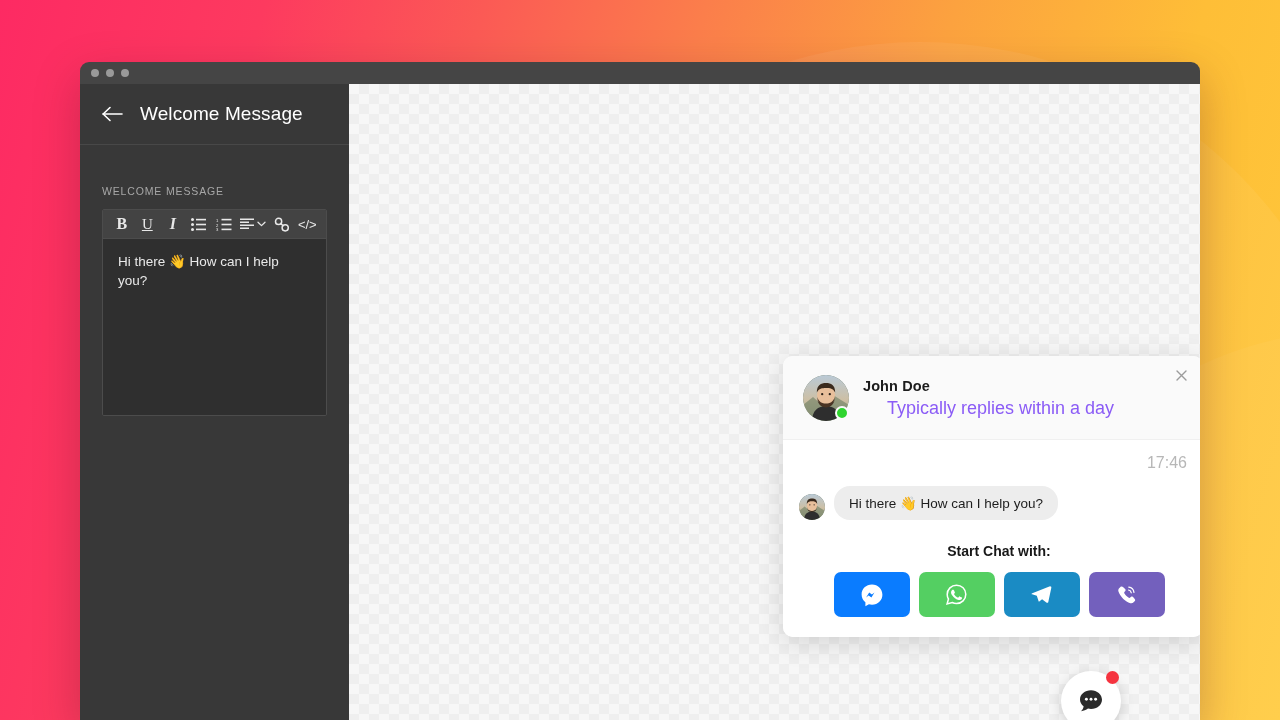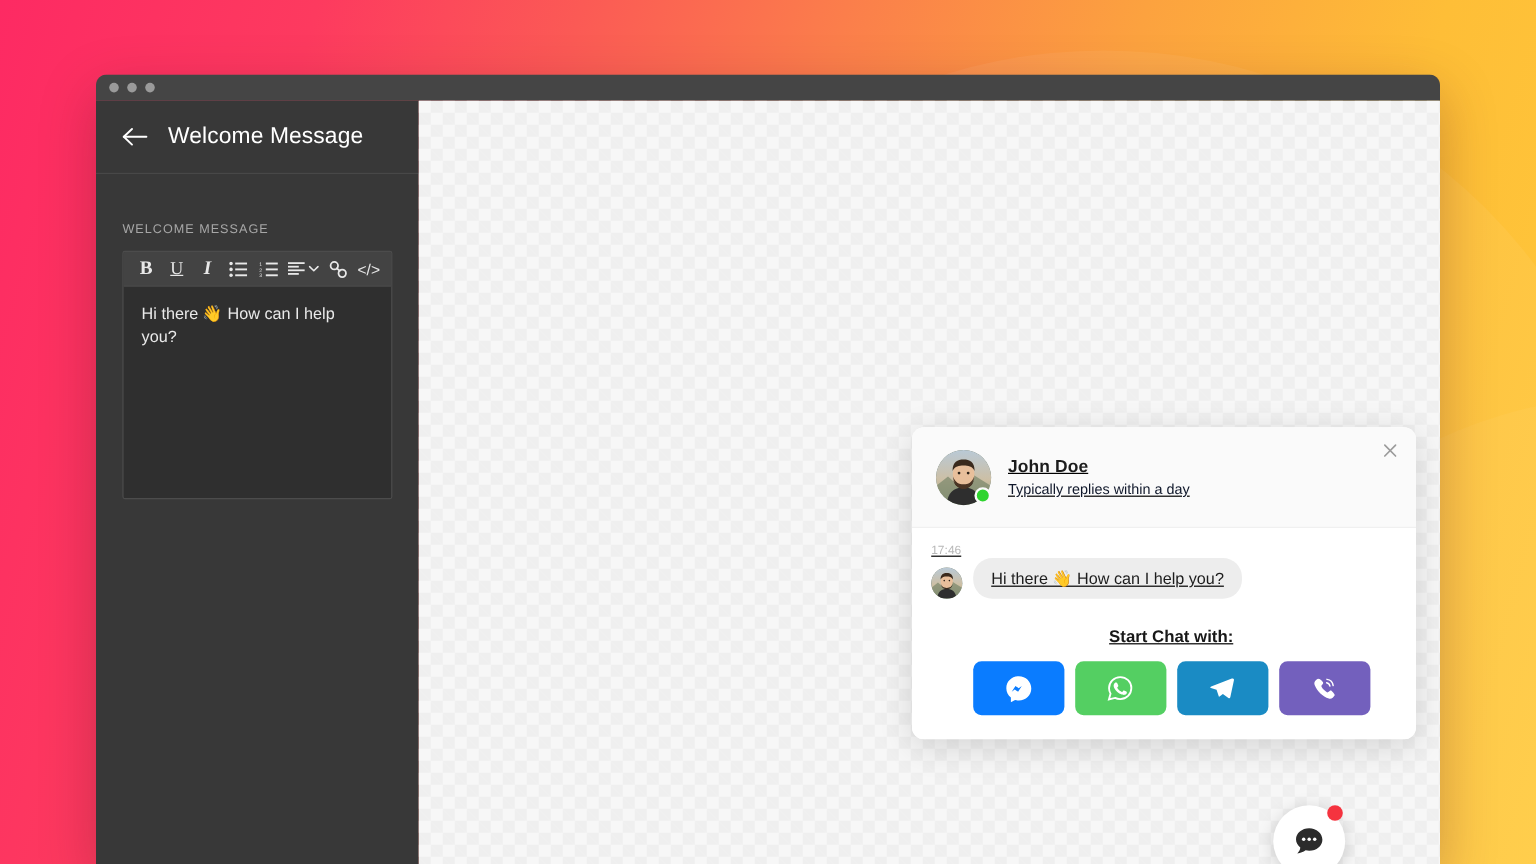--- a/index.html
+++ b/index.html
@@ -191,28 +191,27 @@
       linear-gradient(45deg, #efefef 25%, transparent 25%, transparent 75%, #efefef 75%),
       linear-gradient(45deg, #efefef 25%, transparent 25%, transparent 75%, #efefef 75%);
     background-size: 20px 20px;
     background-position: 0 0, 10px 10px;
     overflow: hidden;
   }
 
   
   #chat-widget {
     position: absolute;
-    left: 411px;
+    left: 434px;
     top: 272px;
     width: 420px;
     background: #ffffff;
     border-radius: 10px;
     box-shadow: 0 6px 28px rgba(0, 0, 0, 0.14);
     overflow: hidden;
-    text-decoration: underline;
   }
 
   #widget-header {
     position: relative;
     background: #fafafa;
     padding: 19px 20px 18px 20px;
     display: flex;
     align-items: center;
     gap: 14px;
     border-bottom: 1px solid #f0f0f0;
@@ -258,33 +257,35 @@
     border: 2px solid #fafafa;
   }
 
   #agent-name {
     font-size: 14.5px;
     font-weight: bold;
     color: #1c1c1c;
     letter-spacing: 0.1px;
   }
   #agent-status {
-    font-size: 12px;
-    color: #0f172a;
+    font-size: 18px;
+    color: #8b5cf6;
     margin-top: 4px;
+    margin-left: 24px;
   }
 
   #widget-body {
     padding: 14px 16px 10px 16px;
     background: #ffffff;
   }
   #msg-time {
-    text-align: left;
-    font-size: 10px;
+    text-align: right;
+    font-size: 16px;
     color: #b7b7b7;
+    margin-bottom: 14px;
   }
   #msg-row {
     display: flex;
     align-items: flex-end;
     gap: 9px;
   }
   #msg-bubble {
     background: #ededed;
     border-radius: 16px;
     padding: 9px 15px;

